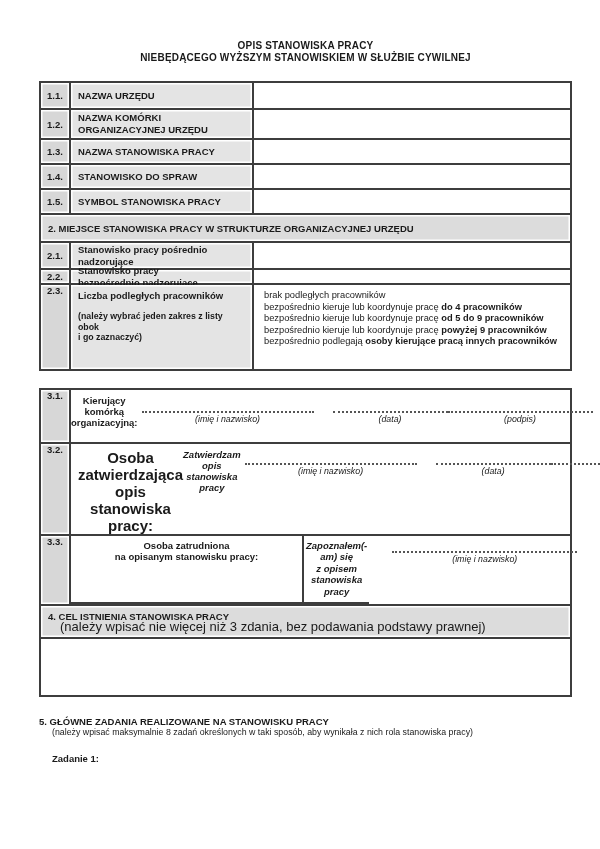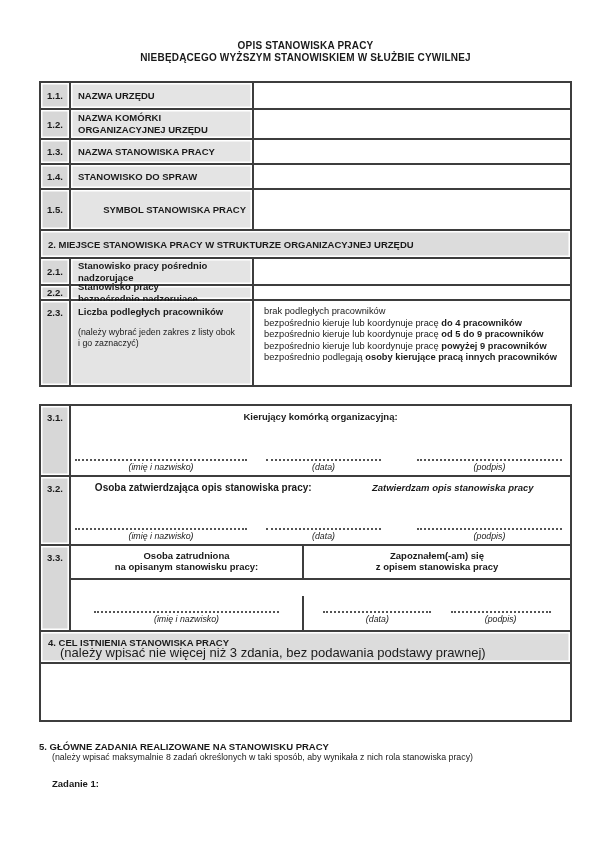--- a/index.html
+++ b/index.html
@@ -18,57 +18,57 @@
   .doc{position:absolute;left:39px;top:40px;width:533px;}
   .title{ text-align:center;font-weight:bold;font-size:10px;line-height:12px;letter-spacing:.2px;}
   .tbl{border:2px solid var(--border);margin-top:17px;}
   .trow{display:flex;align-items:stretch;}
   .trow + .trow{border-top:2px solid var(--border);}
   .cnum{
     flex:0 0 30px;background:var(--num-bg);border-right:2px solid var(--border);
     box-shadow:inset 0 0 0 1.5px #fff;
     font-weight:bold;font-size:9.5px;display:flex;align-items:center;justify-content:center;
   }
-  .cnum.top{align-items:flex-start;padding-top:6px;}
+  .cnum.top{align-items:flex-start;}
   .clabel{
     flex:0 0 183px;background:var(--label-bg);border-right:2px solid var(--border);
     box-shadow:inset 0 0 0 1.5px #fff;
     font-weight:bold;font-size:9.5px;line-height:12px;
     padding:5px 6px 5px 7px;display:flex;flex-direction:column;justify-content:center;
   }
   .clabel.top{justify-content:flex-start;}
   .cval{flex:1 1 auto;background:#fff;}
-  .r11{height:25px;} .r12{height:30px;} .r13{height:25px;} .r14{height:25px;} .r15{height:41px;text-align:right;}
+  .r11{height:25px;} .r12{height:30px;} .r13{height:25px;} .r14{height:25px;} .r15{height:25px;}
   .r21{height:27px;} .r22{height:15px;}
   .secbar{
     flex:1 1 auto;background:var(--section-bg);box-shadow:inset 0 0 0 1.5px #fff;
     font-weight:bold;font-size:9.5px;padding:8px 6px 7px 7px;
   }
   .opts{padding:5px 4px 21px 10px;font-size:9.3px;line-height:11.6px;}
   .opt b{font-weight:bold;}
-  .note-small{font-weight:normal;font-size:8.8px;line-height:10.5px;margin-top:9px;}
+  .note-small{font-weight:bold;font-size:8.8px;line-height:10.5px;margin-top:9px;}
   
-  .c3{flex:1 1 auto;display:flex;flex-direction:column;gap:16px;}
+  .c3{flex:1 1 auto;display:flex;flex-direction:row;}
   .h31{font-weight:bold;font-size:9.5px;text-align:center;padding-top:5px;}
   .sigrow{display:flex;margin:15px 8px 3px 4px;}
   .sig{display:flex;flex-direction:column;}
   .sigline{border-bottom:2px dotted #555;height:8px;}
   .siglabel{font-style:italic;font-size:8.8px;text-align:center;margin-top:1px;}
   .w-name{width:172px;}
   .w-date{width:115px;margin-left:19px;}
   .w-sign{width:145px;margin-left:auto;}
   .h32row{display:flex;padding-top:5px;}
-  .h32l{flex:0 0 53%;text-align:center;font-weight:bold;font-size:10px;}
+  .h32l{flex:0 0 53%;text-align:center;font-weight:bold;font-size:15px;padding-left:7px;}
   .h32r{flex:1;text-align:center;font-weight:bold;font-style:italic;font-size:9.5px;}
   .r33top{display:flex;border-bottom:2px solid var(--border);}
   .r33bot{display:flex;min-height:34px;}
   .col33l{flex:0 0 233px;border-right:2px solid var(--border);}
   .col33r{flex:1;}
   .h33{font-weight:bold;font-size:9.5px;line-height:11.5px;text-align:center;padding:4px 2px 5px;}
-  .h33.it{}
+  .h33.it{font-style:italic;}
   .r33bot .col33l{display:flex;flex-direction:column;align-items:center;padding-top:9px;}
   .r33bot .col33r{display:flex;justify-content:space-evenly;padding-top:9px;}
   .w-name33{width:185px;} .w-date33{width:108px;} .w-sign33{width:100px;}
   .sec4{flex:1 1 auto;background:var(--section-bg);box-shadow:inset 0 0 0 1.5px #fff;padding:5px 6px 4px 7px;}
   .sec4-title{font-weight:bold;font-size:9.5px;line-height:11px;}
   .sec4-note{font-size:13px;line-height:10.5px;margin-left:12px;}
   .bigbox{height:56px;background:#fff;}
   
   .sec5{margin-top:19px;}
   .sec5-title{font-weight:bold;font-size:9.5px;line-height:11px;}

